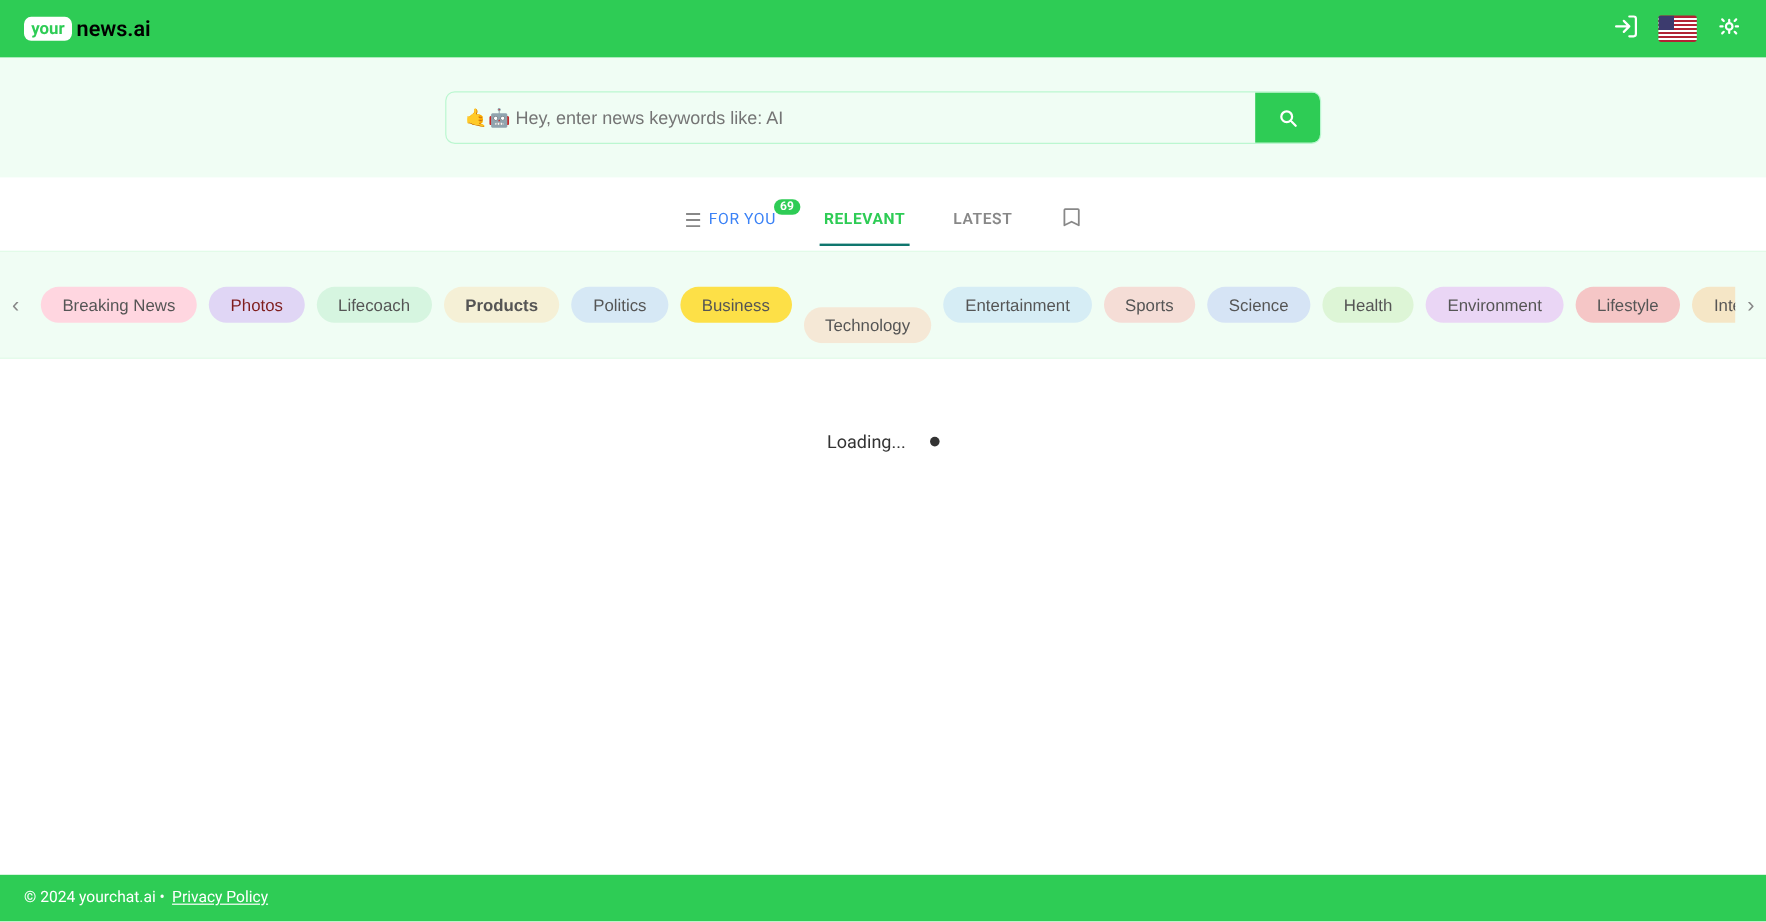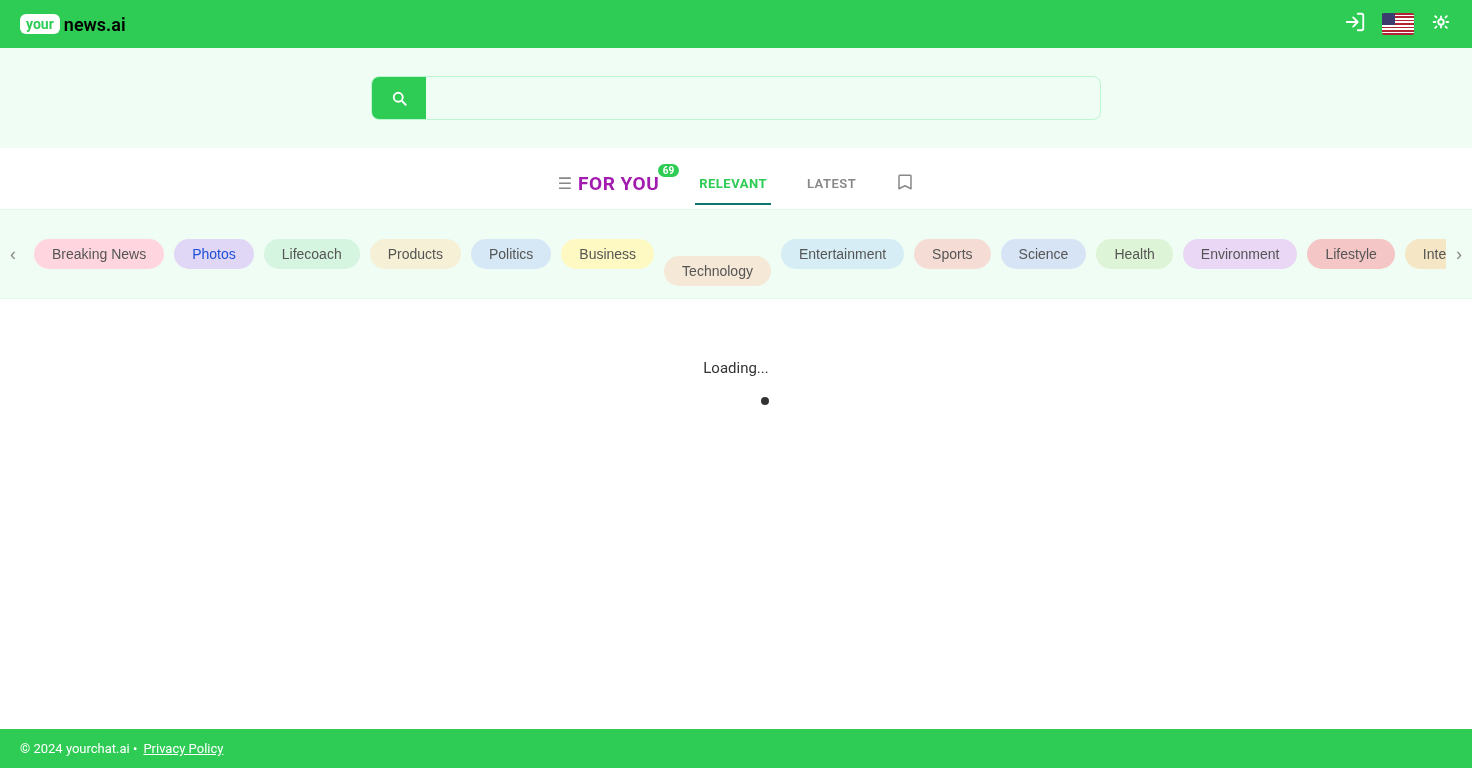--- a/index.html
+++ b/index.html
@@ -184,25 +184,25 @@
     .category-chip {
       padding: 7px 18px;
       border-radius: 20px;
       font-size: 14px;
       font-weight: 500;
       cursor: pointer;
       white-space: nowrap;
       border: none;
     }
     .chip-pink { background: #ffd6e0; color: #555; }
-    .chip-purple { background: #e0d6f5; color: #1d4ed8; }
+    .chip-purple { background: #e0d6f5; color: #7f1d1d; }
     .chip-green { background: #d6f5e0; color: #555; }
-    .chip-yellow { background: #f5f0d6; color: #555; }
+    .chip-yellow { background: #f5f0d6; color: #555; font-weight: bold; }
     .chip-blue { background: #d6e8f5; color: #555; }
-    .chip-teal { background: #fef9c3; color: #555; }
+    .chip-teal { background: #fde047; color: #555; }
     .chip-orange { background: #f5e8d6; color: #555; margin-top: 34px; }
     .chip-sky { background: #d6edf5; color: #555; }
     .chip-peach { background: #f5ddd6; color: #555; }
     .chip-light-blue { background: #d6e4f5; color: #555; }
     .chip-sage { background: #ddf5d6; color: #555; }
     .chip-lavender { background: #ead6f5; color: #555; }
     .chip-salmon { background: #f5c6c6; color: #555; }
     .chip-tan { background: #f5e6c6; color: #555; }
 
     .nav-arrow {
@@ -218,22 +218,22 @@
     
     .main-content {
       flex: 1;
       display: flex;
       justify-content: center;
       align-items: flex-start;
       padding: 60px 20px;
     }
     .loading-container {
       display: flex;
-      flex-direction: column;
-      align-items: flex-end;
+      flex-direction: row;
+      align-items: center;
       gap: 20px;
     }
     .loading-text {
       font-size: 15px;
       color: #333;
     }
     .loading-spinner {
       width: 8px;
       height: 8px;
       background: #333;
@@ -284,32 +284,33 @@
       <svg width="22" height="22" viewBox="0 0 24 24" fill="none" xmlns="http://www.w3.org/2000/svg">
         <path d="M12 6v2M12 16v2M6 12H4M20 12h-2M7.05 7.05L5.636 5.636M18.364 18.364L16.95 16.95M7.05 16.95L5.636 18.364M18.364 5.636L16.95 7.05" stroke="white" stroke-width="2" stroke-linecap="round"></path>
         <circle cx="12" cy="12" r="3" stroke="white" stroke-width="2"></circle>
       </svg>
     </span>
   </div>
 </header>
 
 <section class="search-section">
   <div class="search-bar">
+    <input type="text" class="search-input" placeholder="🤙🤖 Hey, enter news keywords like: AI" style="">
     <button class="search-button">
       <svg class="search-icon-svg" viewBox="0 0 24 24" xmlns="http://www.w3.org/2000/svg">
         <path d="M21 21l-4.35-4.35M17 11A6 6 0 115 11a6 6 0 0112 0z" stroke="white" stroke-width="2.5" stroke-linecap="round" fill="none"></path>
       </svg>
     </button>
   </div>
 </section>
 
 <nav class="tabs-section">
   <div class="tab-item" style="position:relative;">
     <span style="font-size:16px;">☰</span>
-    <span style="font-size:19px; font-weight:700; color:#a21caf; letter-spacing:0.5px;">FOR YOU</span>
+    <span style="font-size:13px; font-weight:400; color:#3b82f6; letter-spacing:0.5px;">FOR YOU</span>
     <span class="tab-badge">69</span>
   </div>
   <div class="tab-item active">
     <span style="font-size:13px; font-weight:700; letter-spacing:0.5px;">RELEVANT</span>
   </div>
   <div class="tab-item">
     <span style="font-size:13px; font-weight:600; color:#888; letter-spacing:0.5px;">LATEST</span>
   </div>
   <div class="tab-item">
     <span class="tab-bookmark-icon">

